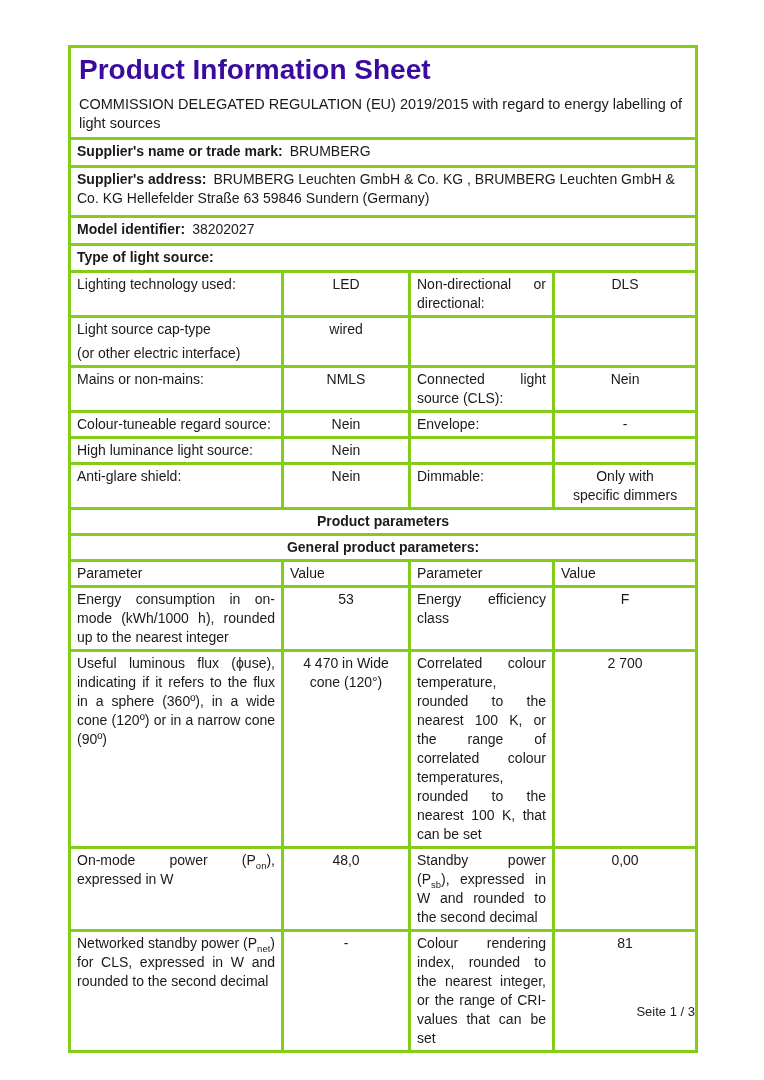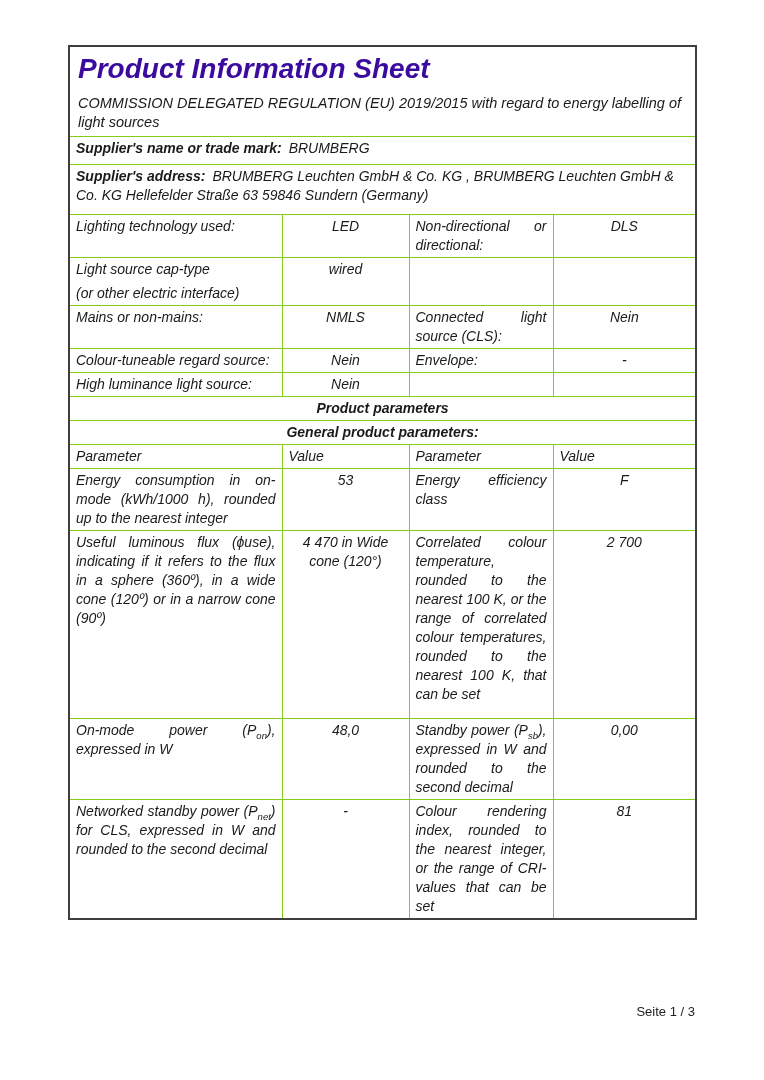--- a/index.html
+++ b/index.html
@@ -17,26 +17,25 @@
     width: 627px;
     border-collapse: collapse;
     table-layout: fixed;
     border: 2px solid #3f3f3f;
   }
   col.c1 { width: 213px; }
   col.c2 { width: 127px; }
   col.c3 { width: 144px; }
   col.c4 { width: 143px; }
   td {
-    border: 1px solid #84cc16;
+    border: 3px solid #84cc16;
     vertical-align: top;
     padding: 2px 6px;
     font-size: 14px;
     line-height: 19px;
-    font-style: italic;
   }
   .b { font-weight: bold; }
   .lv { margin-left: 7px; }
   .jp { text-align: justify; }
   .val { text-align: center; }
   .sec { text-align: center; font-weight: bold; }
   .title-cell { padding: 5px 8px 4px 8px; }
   h1.doc-title {
     margin: 0 0 9px 0;
     font-size: 28px;
@@ -84,21 +83,31 @@
       <span class="b">Supplier's name or trade mark:</span><span class="lv">BRUMBERG</span>
     </td>
   </tr>
 
   <tr class="h50">
     <td colspan="4">
       <span class="b">Supplier's address:</span><span class="lv">BRUMBERG Leuchten GmbH &amp; Co. KG , BRUMBERG Leuchten GmbH &amp; Co. KG Hellefelder Straße 63 59846 Sundern (Germany)</span>
     </td>
   </tr>
 
-
+  <tr class="h28">
+    <td colspan="4">
+      <span class="b">Model identifier:</span><span class="lv">38202027</span>
+    </td>
+  </tr>
+
+  <tr class="h27">
+    <td colspan="4">
+      <span class="b">Type of light source:</span>
+    </td>
+  </tr>
 
   <tr class="h41">
     <td class="jp">Lighting technology used:</td>
     <td class="val">LED</td>
     <td class="jp">Non-directional or directional:</td>
     <td class="val">DLS</td>
   </tr>
 
   <tr class="h45">
     <td>
@@ -124,20 +133,29 @@
     <td class="val">-</td>
   </tr>
 
   <tr class="h21">
     <td class="jp">High luminance light source:</td>
     <td class="val">Nein</td>
     <td class="jp"></td>
     <td class="val"></td>
   </tr>
 
+  <tr class="h41">
+    <td class="jp">Anti-glare shield:</td>
+    <td class="val">Nein</td>
+    <td class="jp">Dimmable:</td>
+    <td class="val">
+      <span class="line">Only with</span>
+      <span class="line">specific dimmers</span>
+    </td>
+  </tr>
 
   <tr class="h22">
     <td colspan="4" class="sec">Product parameters</td>
   </tr>
 
   <tr class="h21">
     <td colspan="4" class="sec">General product parameters:</td>
   </tr>
 
   <tr class="h21">

